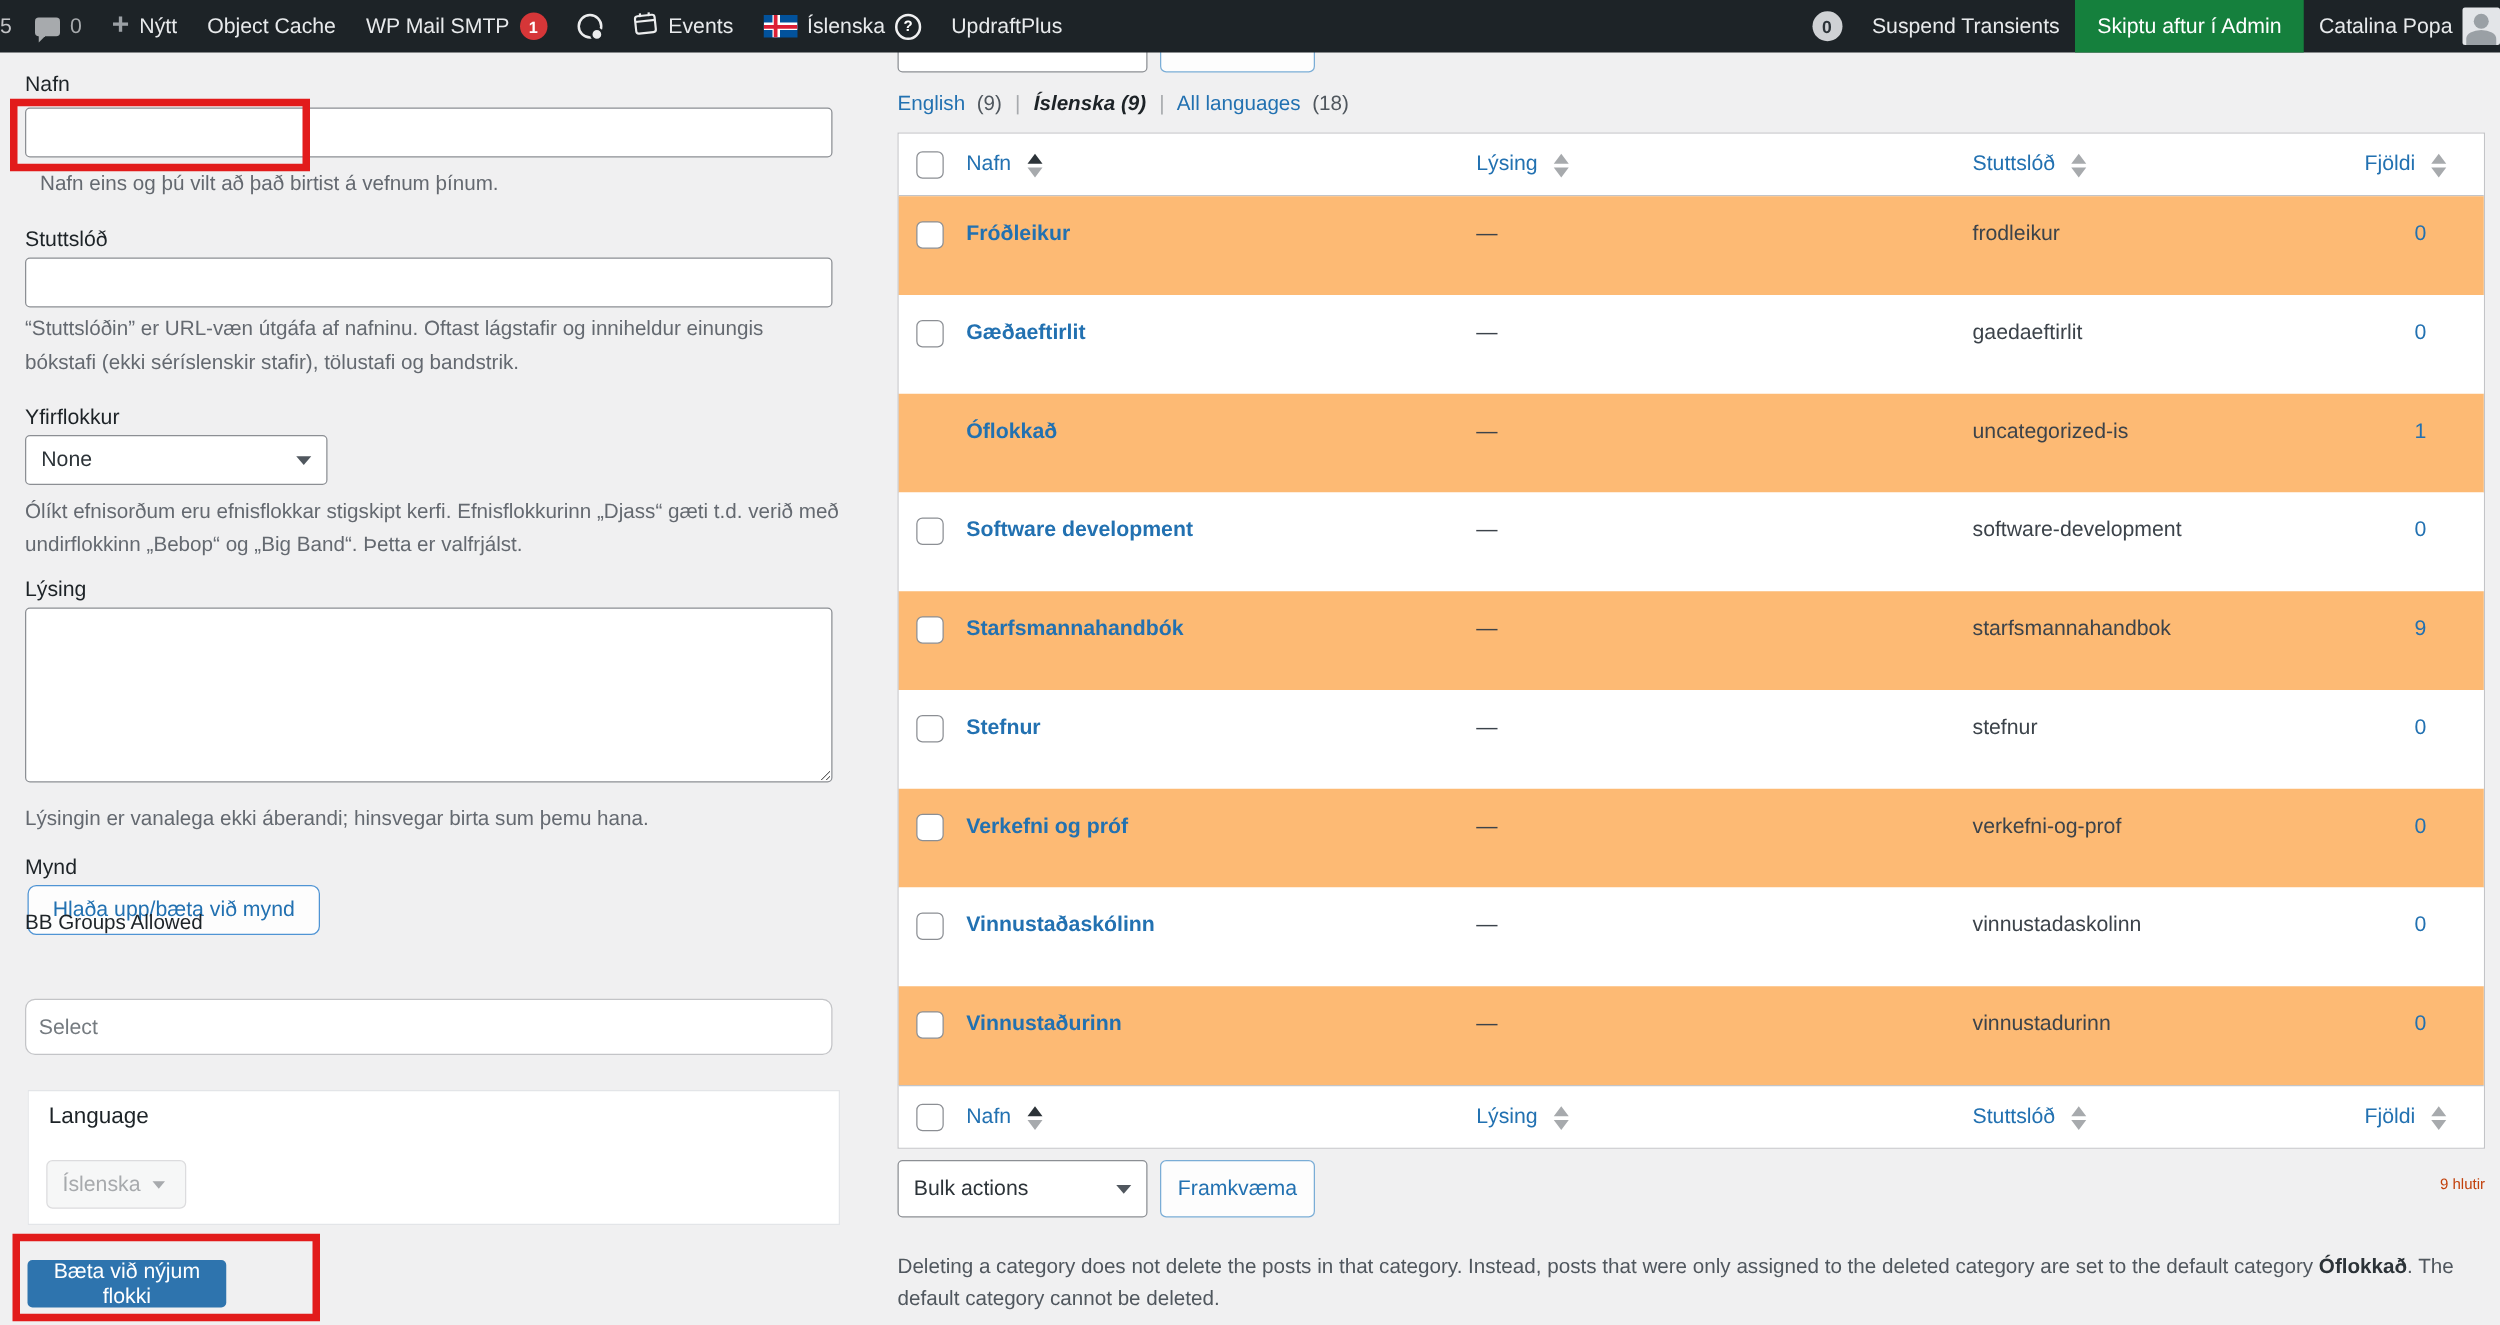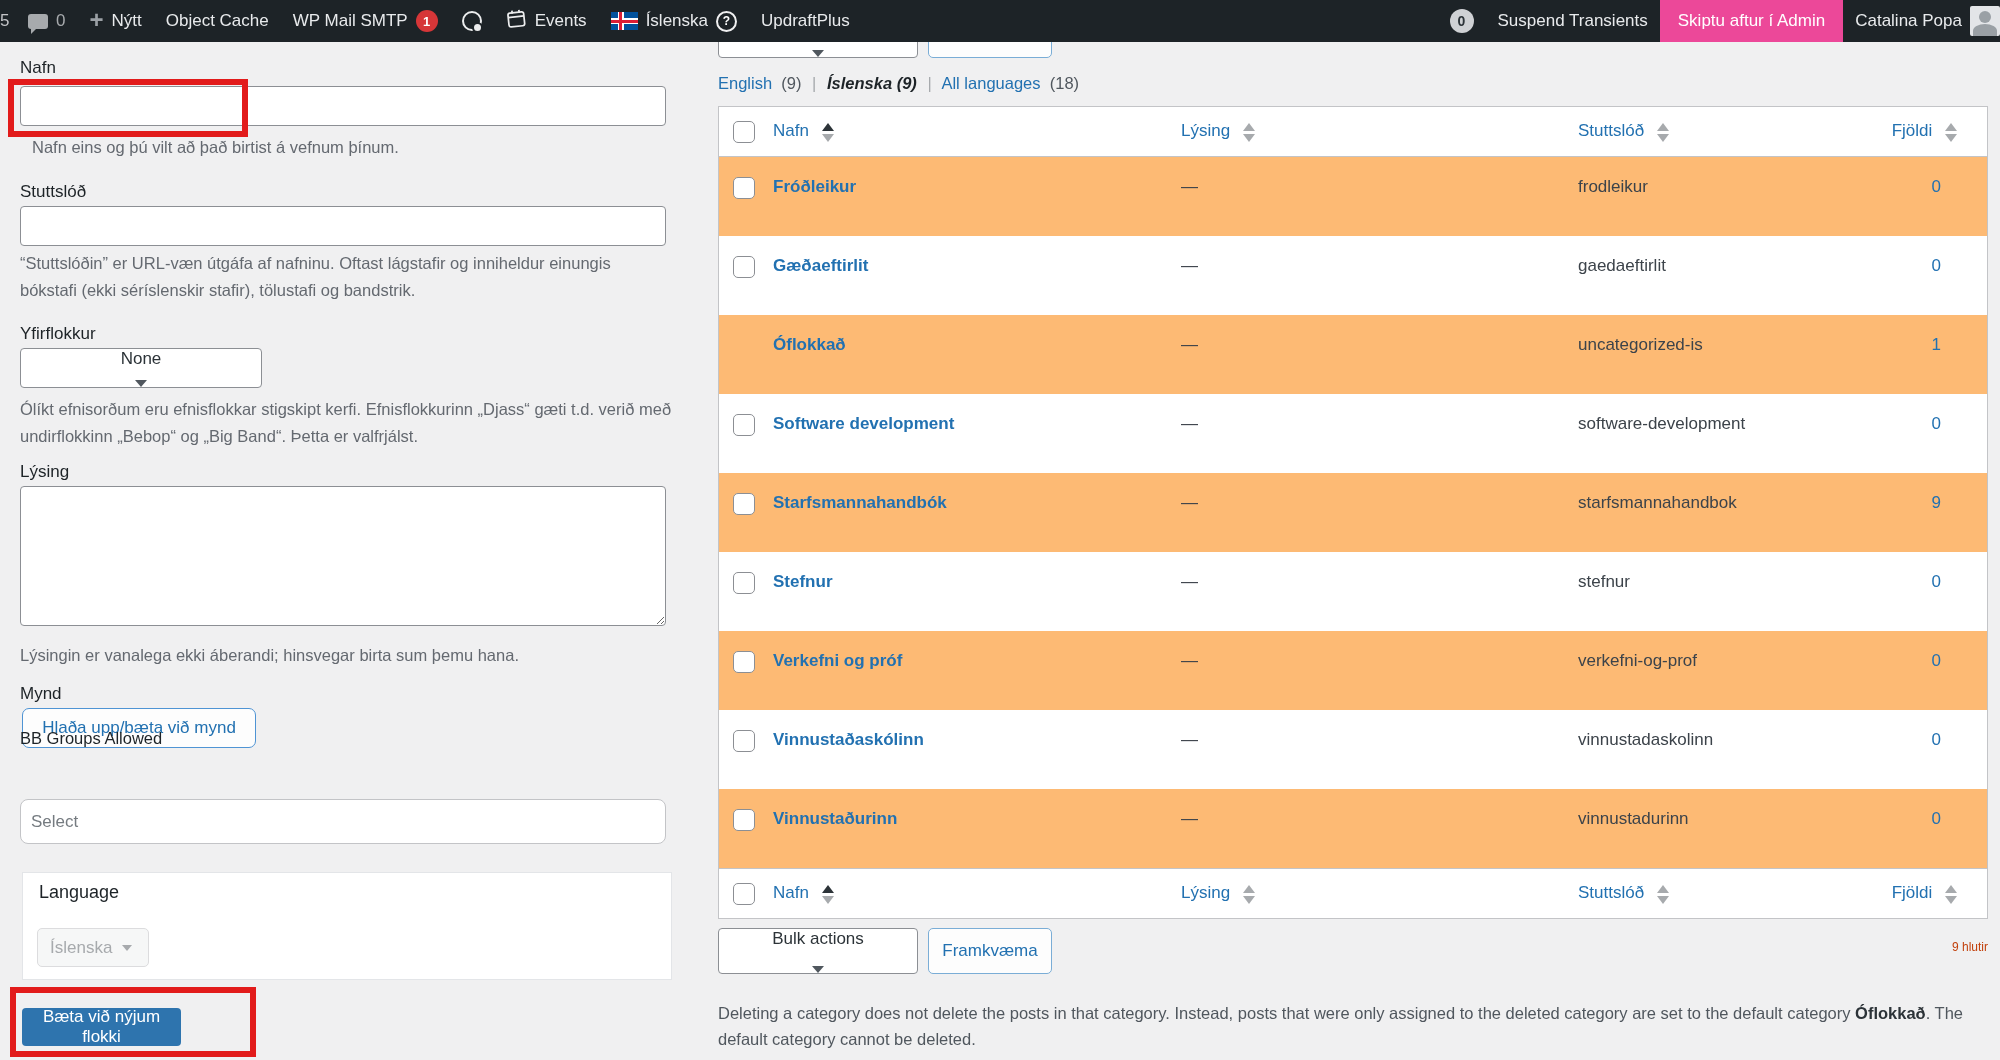--- a/index.html
+++ b/index.html
@@ -26,31 +26,31 @@
   .cal-icon { display:inline-block; transform:rotate(-6deg); }
   .flag { position:relative; width:27px; height:18px; background:#02529C; overflow:hidden; display:inline-block; }
   .flag .fh-w { position:absolute; left:0; top:6px; width:100%; height:6px; background:#fff; }
   .flag .fv-w { position:absolute; left:7px; top:0; width:6px; height:100%; background:#fff; }
   .flag .fh-r { position:absolute; left:0; top:7.5px; width:100%; height:3px; background:#DC1E35; }
   .flag .fv-r { position:absolute; left:8.5px; top:0; width:3px; height:100%; background:#DC1E35; }
   .q-badge { width:21px; height:21px; border-radius:50%; border:2px solid #f0f0f1; color:#fff; background:#1d2327;
              font-size:12px; font-weight:700; display:flex; align-items:center; justify-content:center; }
   .badge-gray { min-width:24px; height:24px; border-radius:50%; background:#cfd1d4; color:#2c3338;
                 font-size:14px; font-weight:700; display:flex; align-items:center; justify-content:center; }
-  .switchback { background:#ec4899; color:#fff; padding:0 18px; }
+  .switchback { background:#15803d; color:#fff; padding:0 18px; }
   .avatar { width:30px; height:30px; background:#e3e5e8; border-radius:2px; position:relative; overflow:hidden; flex:0 0 30px; }
   .avatar::before { content:""; position:absolute; left:9px; top:5px; width:12px; height:12px; border-radius:50%; background:#9aa0a5; }
   .avatar::after { content:""; position:absolute; left:3px; top:18px; width:24px; height:14px; border-radius:50% 50% 0 0; background:#9aa0a5; }
 
   
   .tinput { background:#fff; border:1px solid #8c8f94; border-radius:4px; font-size:17px; color:#2c3338; padding:0 10px; font-family:inherit; }
   .label  { position:absolute; font-size:17px; color:#1d2327; }
   .help   { position:absolute; font-size:16.5px; color:#646970; line-height:27px; }
   .fakeselect { position:absolute; background:#fff; border:1px solid #8c8f94; border-radius:4px; display:flex;
-                align-items:center; justify-content:space-between; padding:0 12px; font-size:17px; color:#2c3338; cursor:default;flex-direction:column; }
+                align-items:center; justify-content:space-between; padding:0 12px; font-size:17px; color:#2c3338; cursor:default; }
   .chev { width:0; height:0; border-left:6px solid transparent; border-right:6px solid transparent; border-top:7px solid #50575e; }
   .btn-secondary { border:1.5px solid #7aadd6; background:#fdfdfd; color:#2271b1; border-radius:5px;
                    font-size:17px; display:flex; align-items:center; justify-content:center; font-family:inherit; }
   .btn-primary { background:#2e74ae; color:#fff; border:none; border-radius:4px; font-size:17px;
                  display:flex; align-items:center; justify-content:center; font-family:inherit; }
   .red-annot { position:absolute; border:6px solid #e21b1b; background:transparent; z-index:30; pointer-events:none; }
 
   
   .abs { position:absolute; }
 

